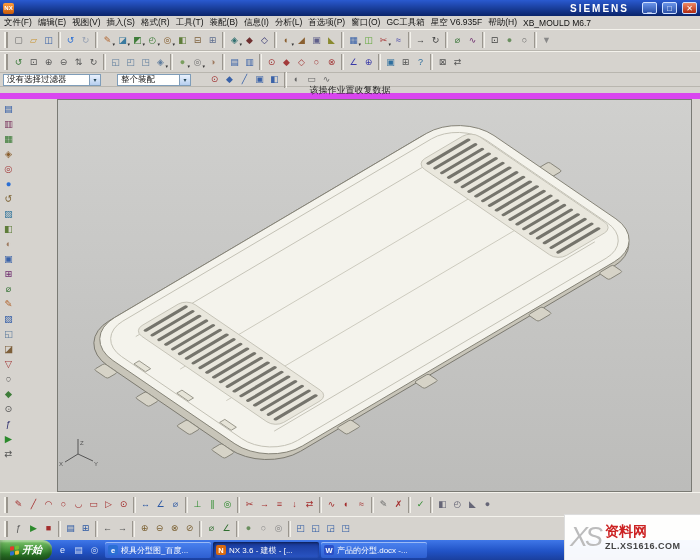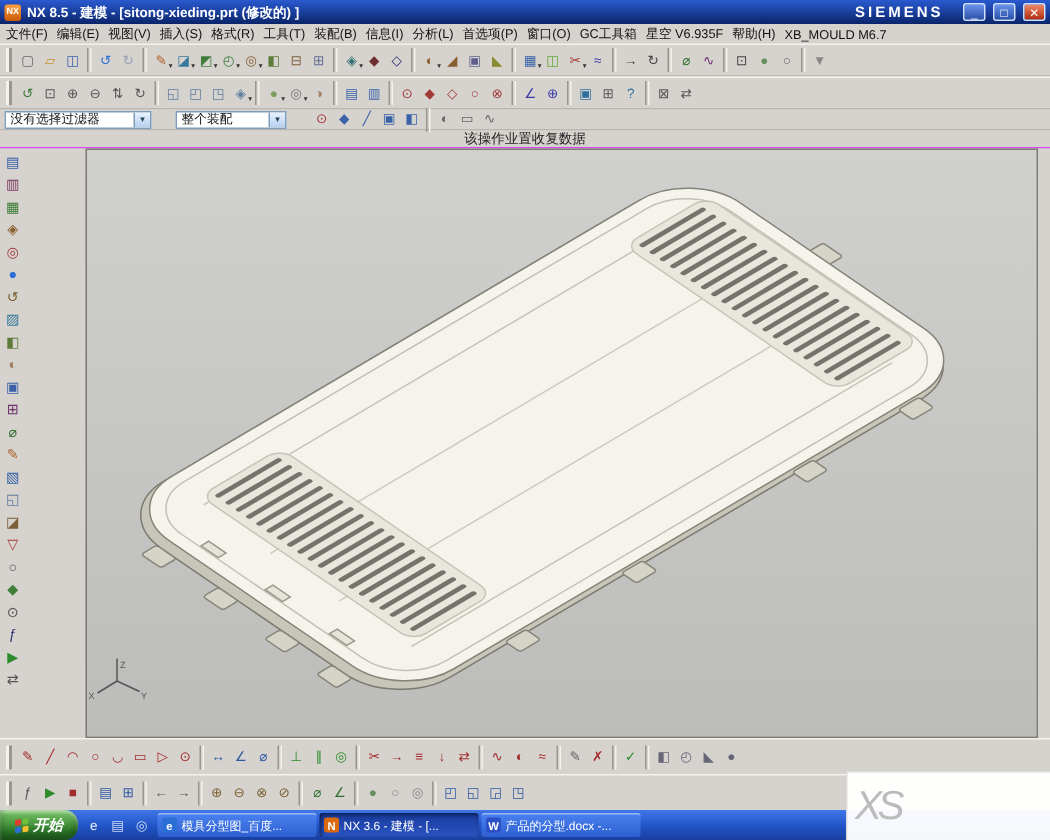--- a/index.html
+++ b/index.html
@@ -28,21 +28,21 @@
   .tb-sep{width:3px;height:16px;border-left:1px solid #9a968e;border-right:1px solid #f4f2ec;margin:0 2px;flex:none}
 
   
   .filterbar{height:14px;display:flex;align-items:center;font-size:8.5px;gap:16px;padding:0 3px;background:#d6d3ce;border-bottom:1px solid #b9b6af}
   .combo{height:12px;border:1px solid #7f9db9;background:#fff;display:flex;align-items:center;padding-left:3px;white-space:nowrap;overflow:hidden}
   .cb-arrow{width:11px;height:10px;background:linear-gradient(#eaf2fd,#b6cff0);border-left:1px solid #7f9db9;margin-left:auto;font-size:6px;text-align:center;line-height:10px;color:#245}
   .strip-inline{display:flex;align-items:center}
   .strip-inline .tb-cell{width:15px;height:13px;font-size:9px}
 
   
-  .hintbar{height:12px;font-size:9px;display:flex;align-items:center;justify-content:center;background:#d6d3ce;border-bottom:1px solid #d946ef;color:#222}
+  .hintbar{height:12px;font-size:9px;display:flex;align-items:center;justify-content:center;background:#d6d3ce;border-bottom:6px solid #d946ef;color:#222}
 
   
   .main{height:393px;position:relative;background:#d6d3ce}
   .left-strip{position:absolute;left:1px;top:2px;width:15px;display:flex;flex-direction:column;align-items:center}
   .ls-cell{width:14px;height:15px;display:flex;align-items:center;justify-content:center;font-size:9.5px;flex:none}
   .ls-cell i{font-style:normal;line-height:1}
   .viewport{position:absolute;left:57px;top:0;width:635px;height:393px;border:1px solid #7a7a74;background:#c6c6c4}
   .model *{vector-effect:non-scaling-stroke}
 
   
@@ -67,21 +67,20 @@
   .wm-logo{font-size:27px;font-weight:normal;font-style:italic;color:#bcbcbc;letter-spacing:-3px;line-height:1}
   .wm-col{display:flex;flex-direction:column;line-height:1.25}
   .wm-name{color:#cc2222;font-weight:bold;font-size:14px}
   .wm-url{font-size:9px;color:#444;font-weight:bold;letter-spacing:.5px}
 </style>
 </head>
 <body>
 
 <div class="titlebar">
   <span class="app-icon">NX</span>
-  <span class="title-text">NX 8.5 - 建模 - [sitong-xieding.prt (修改的) ]</span>
   <span class="spacer"></span>
   <span class="brand">SIEMENS</span>
   <span class="winbtn">_</span>
   <span class="winbtn">□</span>
   <span class="winbtn close">✕</span>
 </div>
 
 <div class="menubar">
     <span class="menu-item">文件(F)</span>
     <span class="menu-item">编辑(E)</span>
@@ -743,13 +742,17 @@
       </div>
       <div class="task-btn">
         <span class="task-icon" style="background: rgb(43, 80, 200);">W</span>
         <span class="task-label">产品的分型.docx -...</span>
       </div>
     </div>
 </div>
 
 <div class="watermark">
   <span class="wm-logo">XS</span>
+  <div class="wm-col">
+    <span class="wm-name">资料网</span>
+    <span class="wm-url">ZL.XS1616.COM</span>
+  </div>
 </div>
 
 </body></html>

